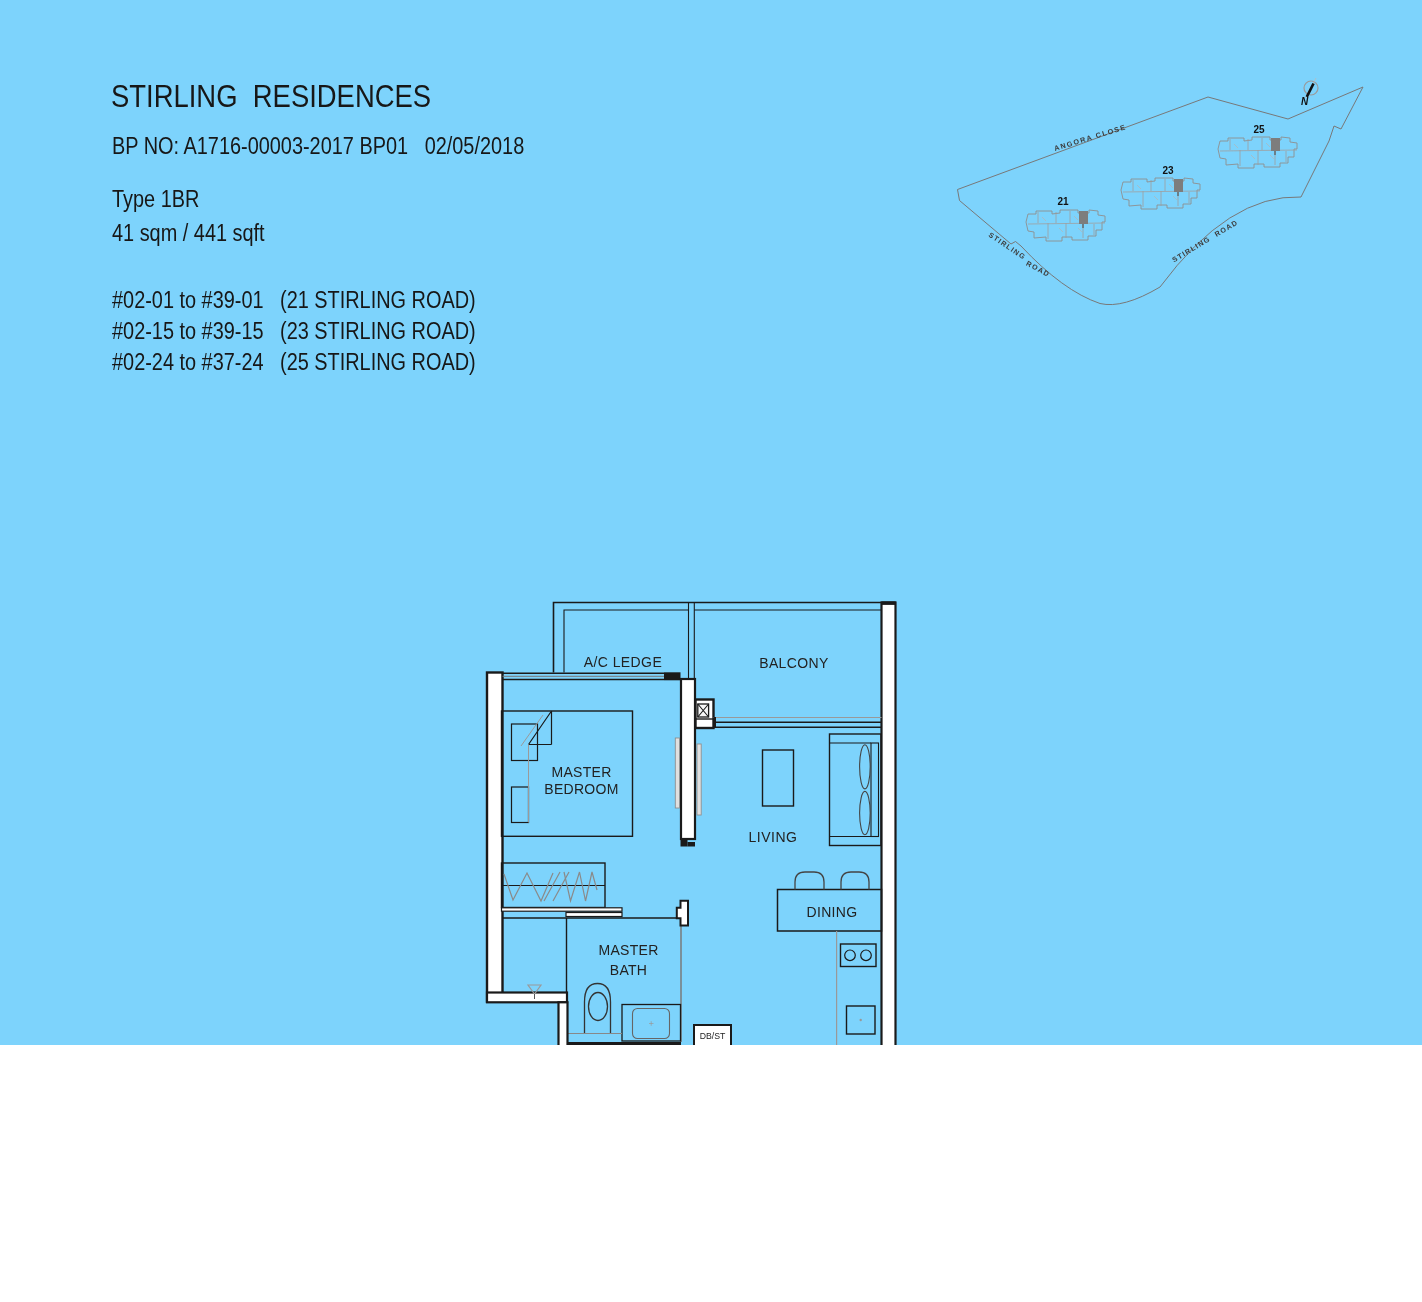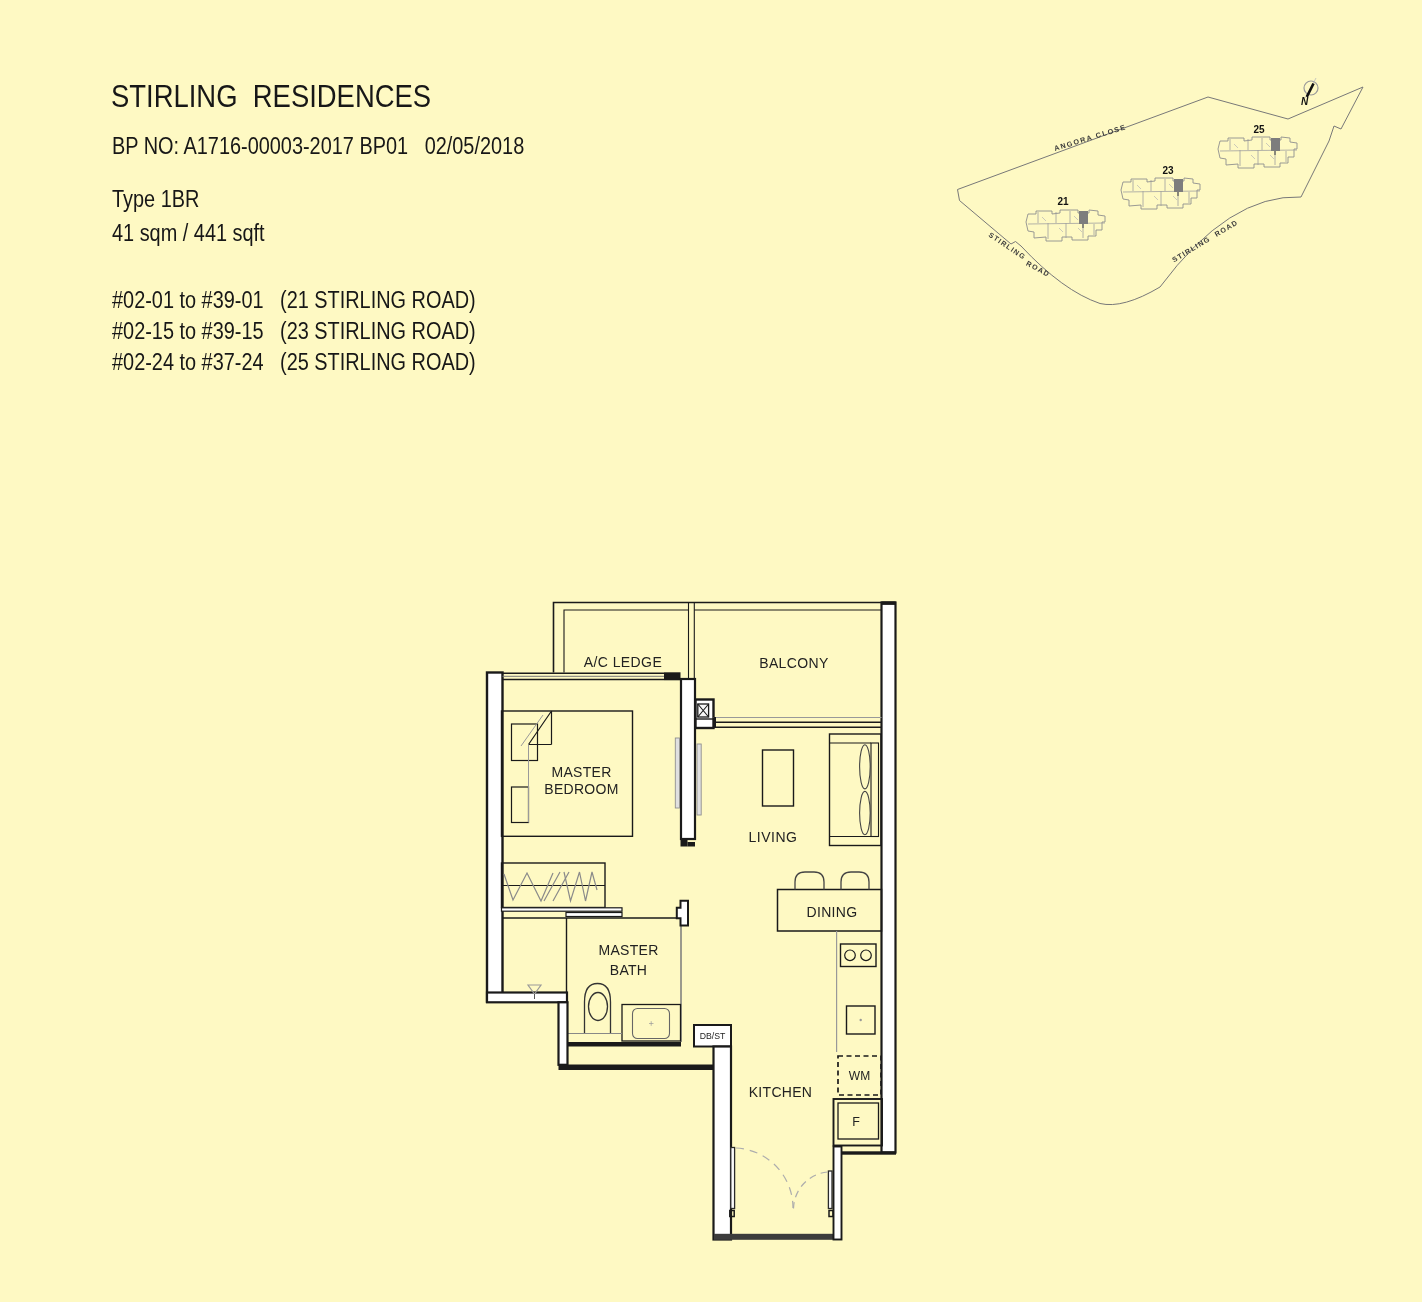--- a/index.html
+++ b/index.html
@@ -1,16 +1,16 @@
 <!DOCTYPE html>
 <html><head>
 <meta charset="utf-8">
 <style>
   html,body{margin:0;padding:0;background:#ffffff;}
-  #page{position:relative;width:1422px;height:1302px;background:#fef9c3;overflow:hidden;
+  #page{position:relative;width:1422px;height:1045px;background:#7dd3fc;overflow:hidden;
         font-family:"Liberation Sans",sans-serif;color:#1c1c1c;-webkit-font-smoothing:antialiased;}
   .t{position:absolute;white-space:pre;}
   .sx{transform:scaleX(0.865);transform-origin:left top;}
 </style>
 </head>
 <body>
 <div id="page">
 
   <div class="t" style="left:110.5px;top:79.4px;font-size:31px;color:#171717;transform:scaleX(0.885);transform-origin:left top;">STIRLING  RESIDENCES</div>
   <div class="t sx" style="left:111.5px;top:133.4px;font-size:23px;color:#171717;">BP NO: A1716-00003-2017 BP01&nbsp;&nbsp;&nbsp;02/05/2018</div>

